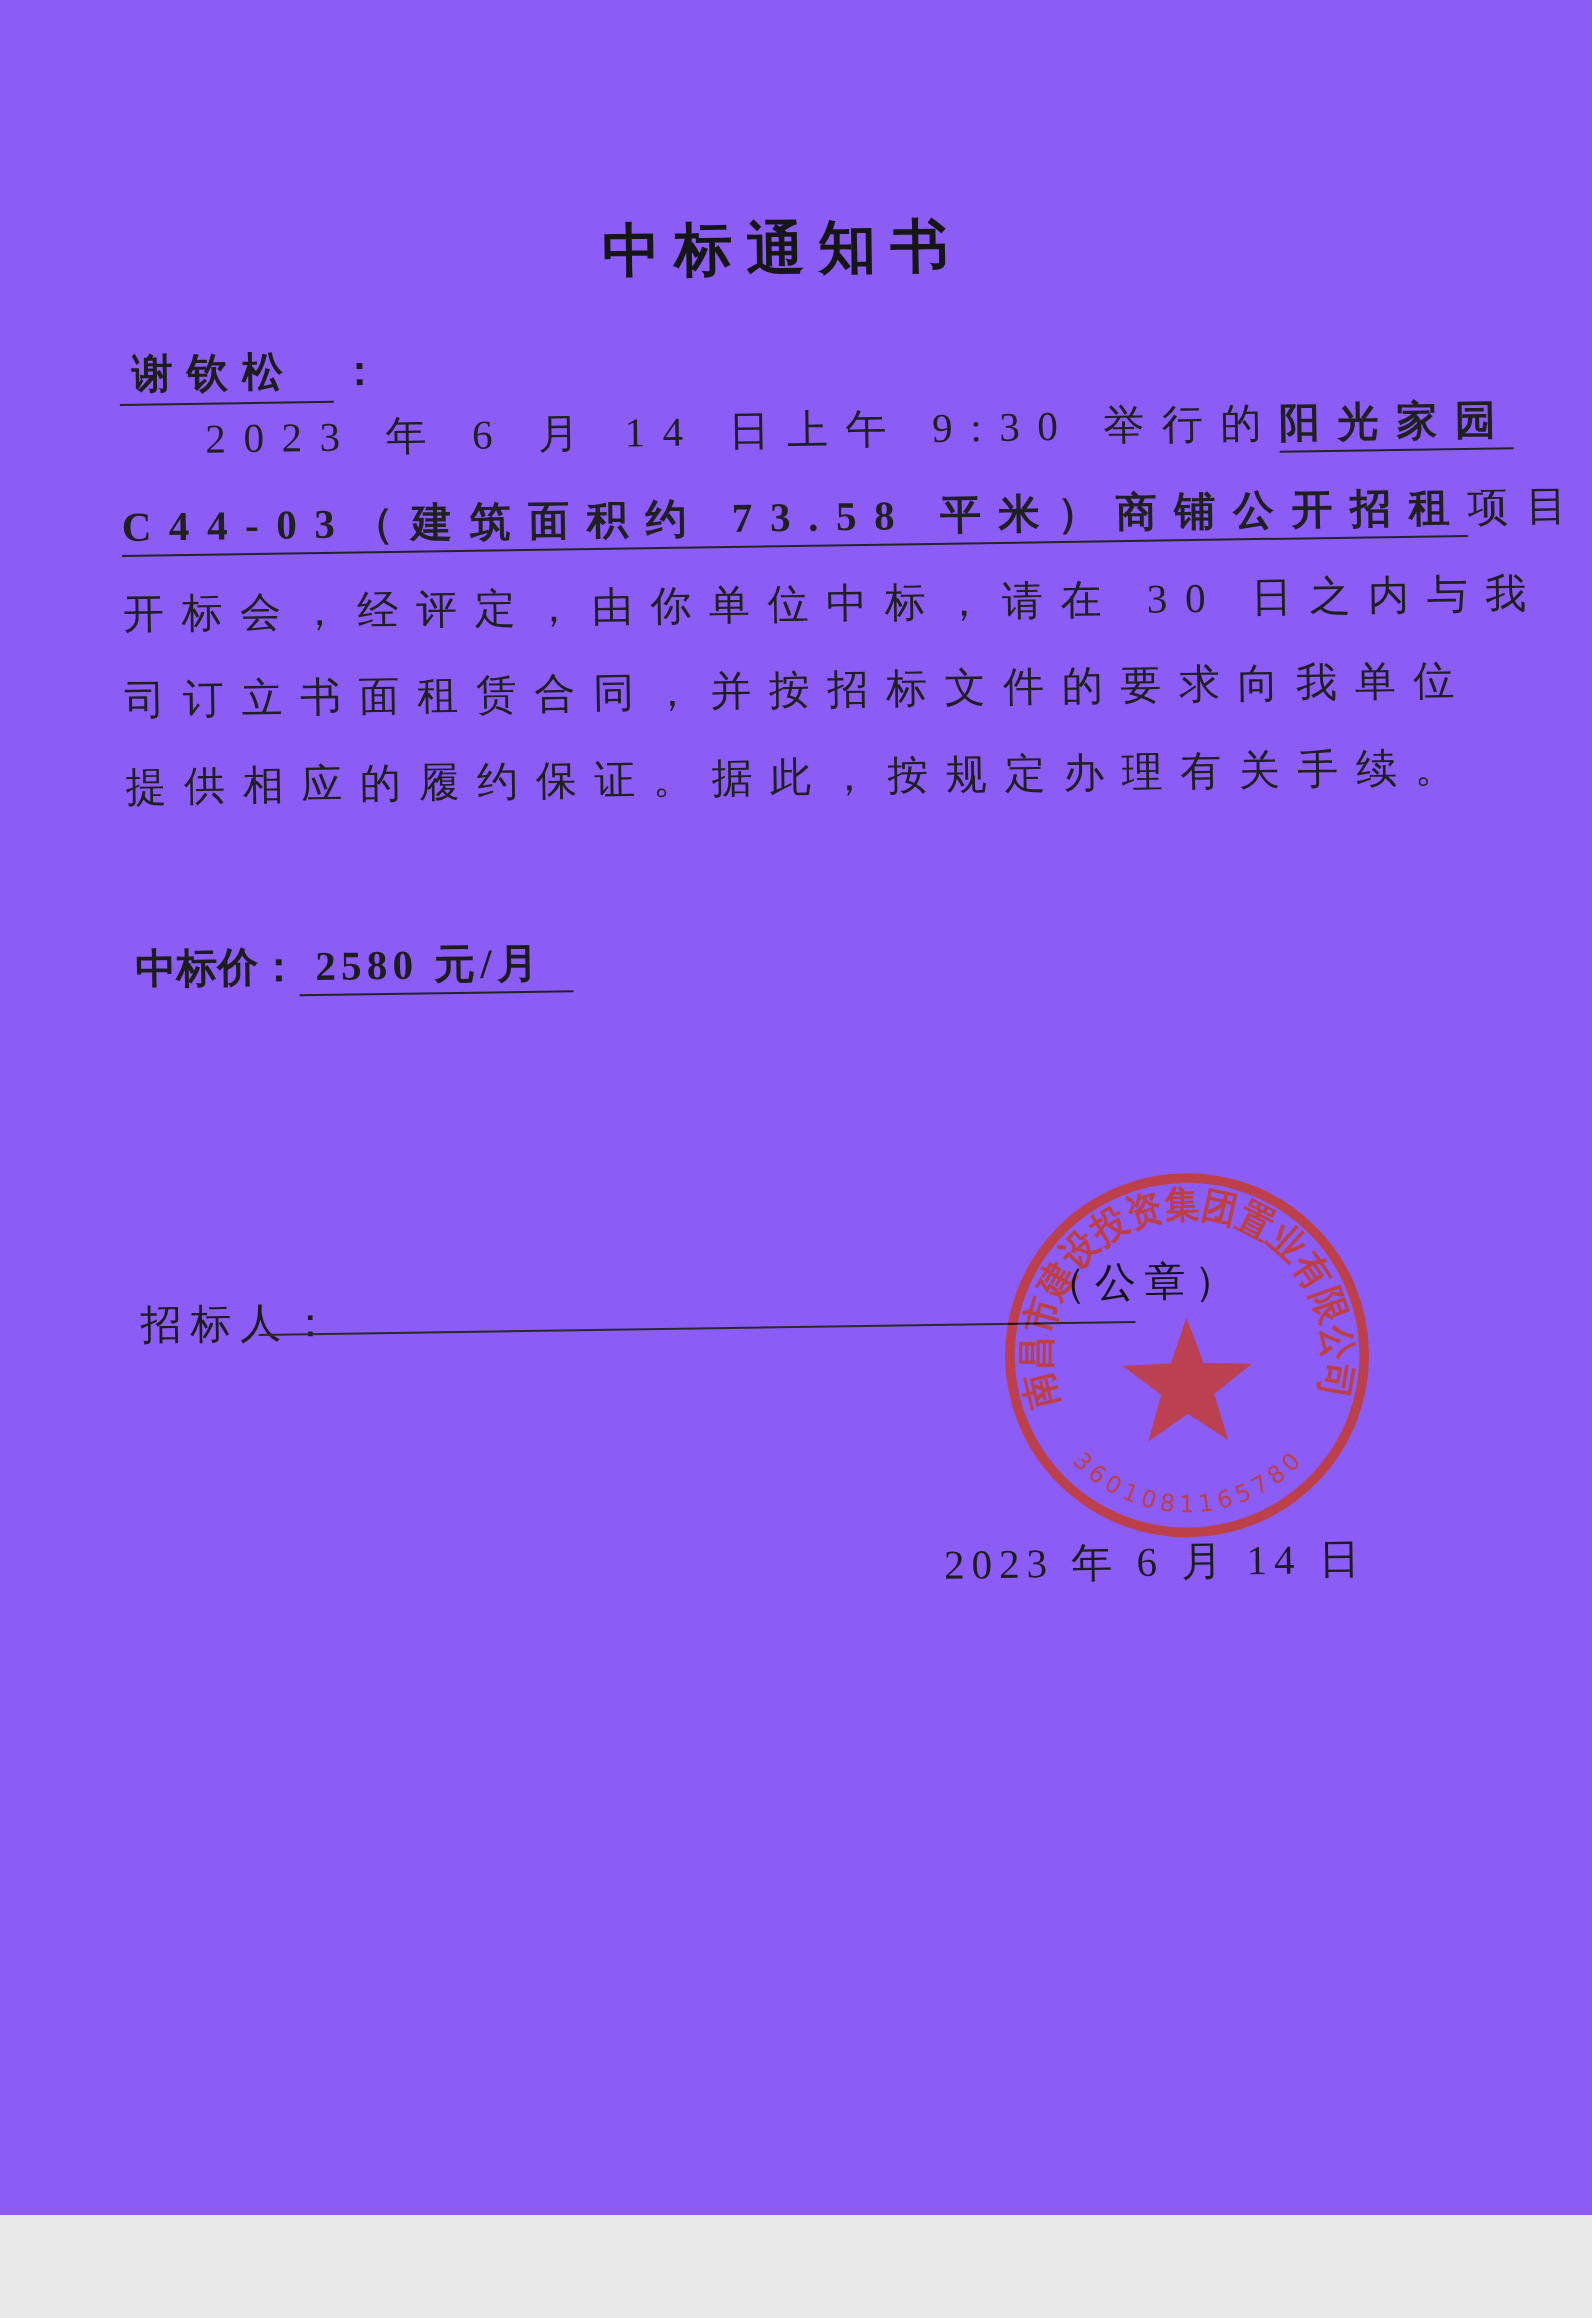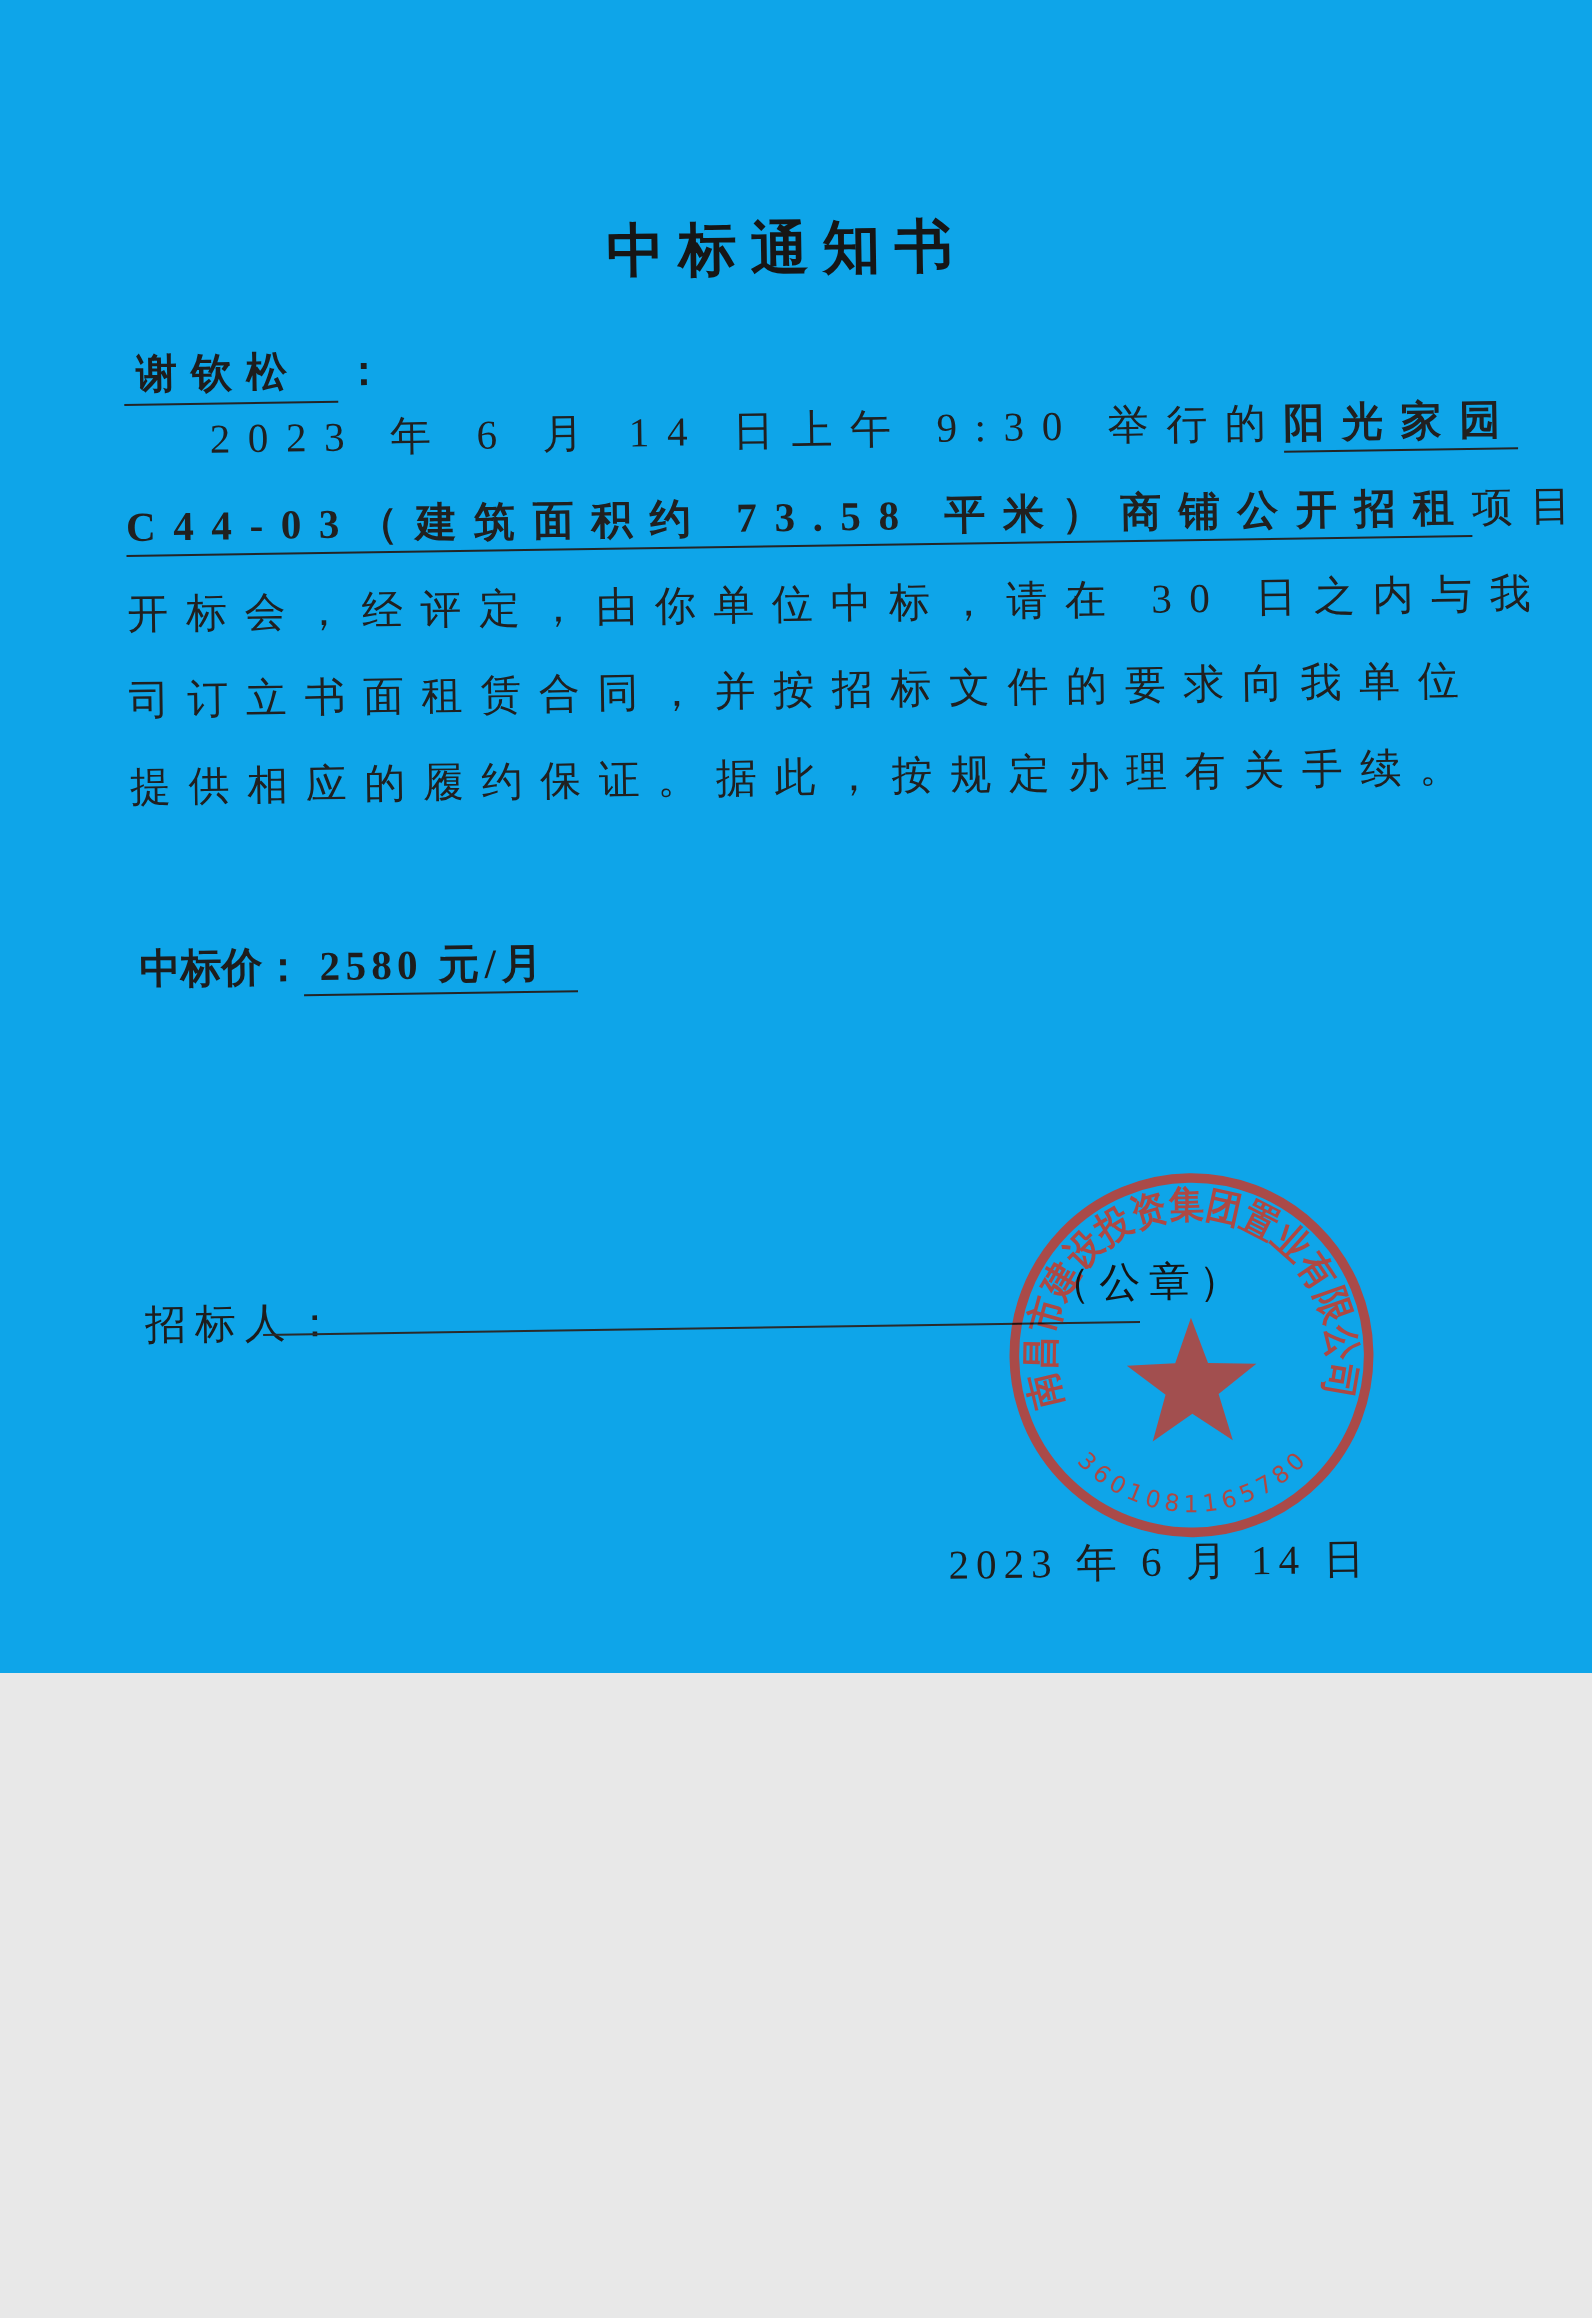--- a/index.html
+++ b/index.html
@@ -1,20 +1,20 @@
 <!DOCTYPE html>
 <html style="font-size:14px"><head>
 <meta charset="utf-8">
 <style>
   html,body{margin:0;padding:0;background:#e8e8e8;}
   .page{
     position:relative;
-    width:1593px;height:1673px;
+    width:1593px;height:2215px;
     margin:0 auto;
-    background:#0ea5e9;
+    background:#8b5cf6;
     overflow:hidden;
     font-family:"Liberation Serif","DejaVu Serif",serif;
     color:#1d1d1d;
   }
   .tilt{position:absolute;inset:0;transform:rotate(-0.85deg);transform-origin:50% 55%;}
 
   .doc-title{
     position:absolute;left:0;right:0;top:210px;
     text-align:center;font-size:58px;font-weight:bold;
     letter-spacing:14px;color:#161616;

